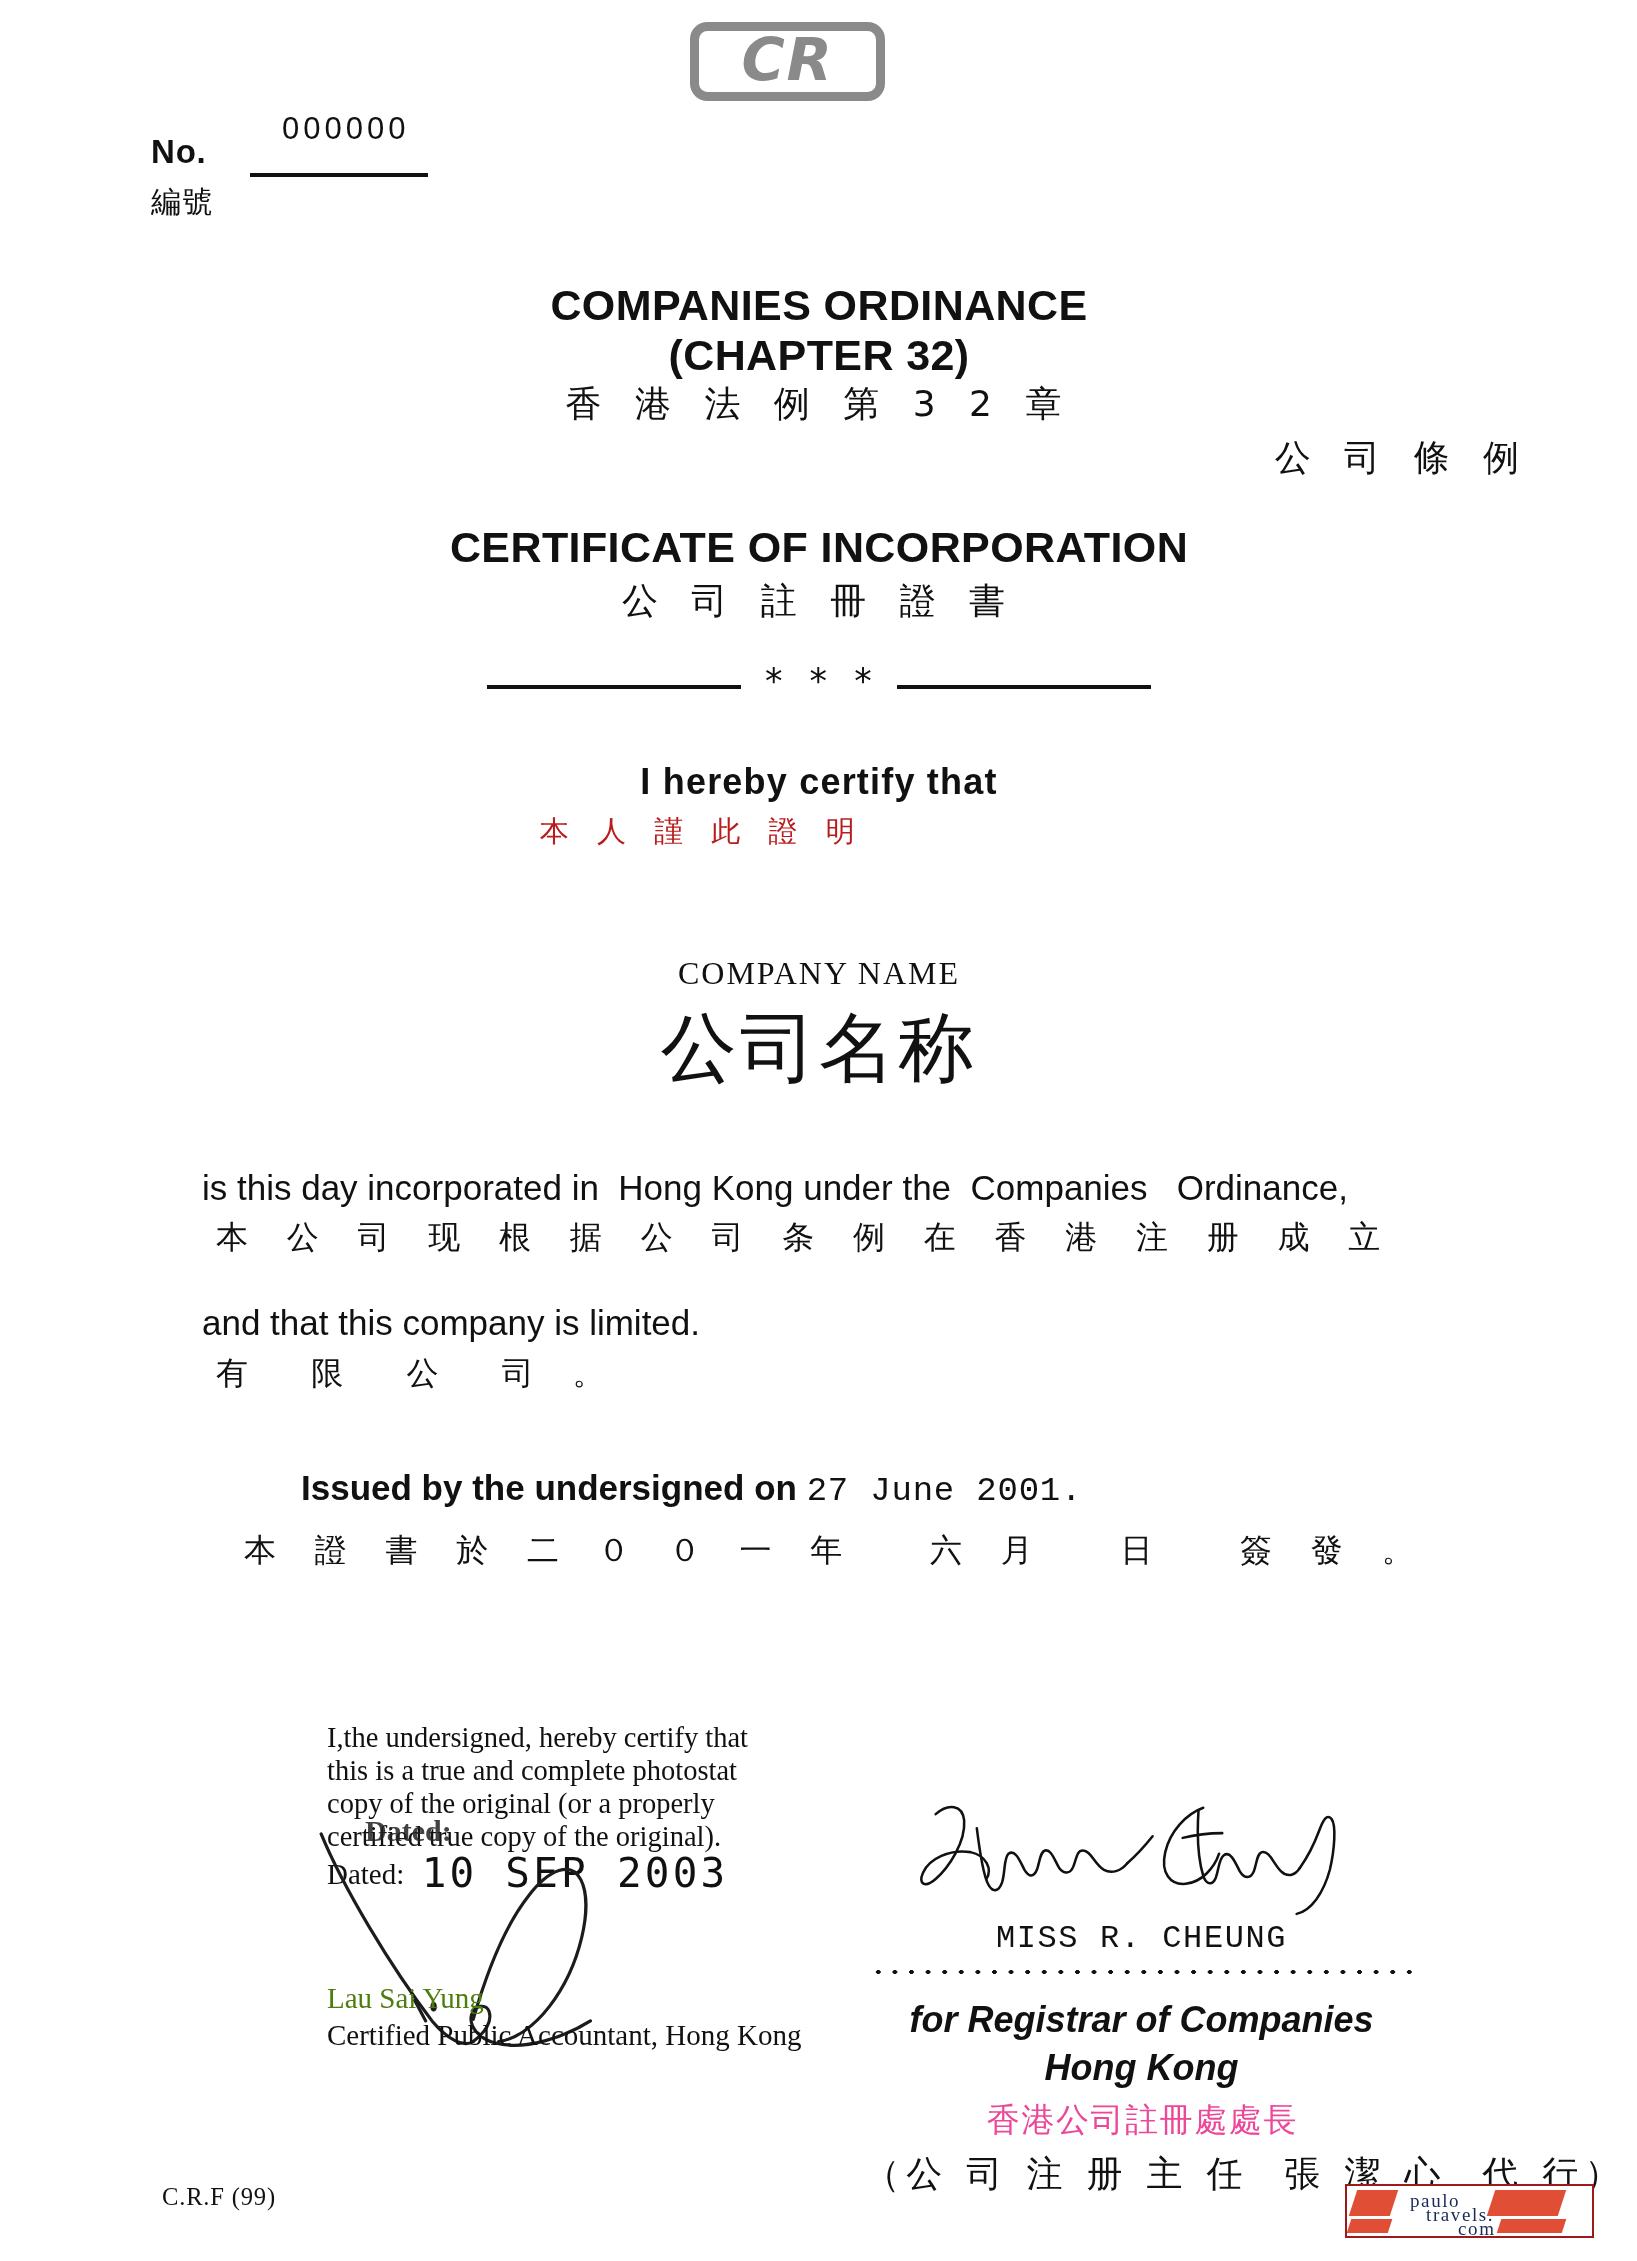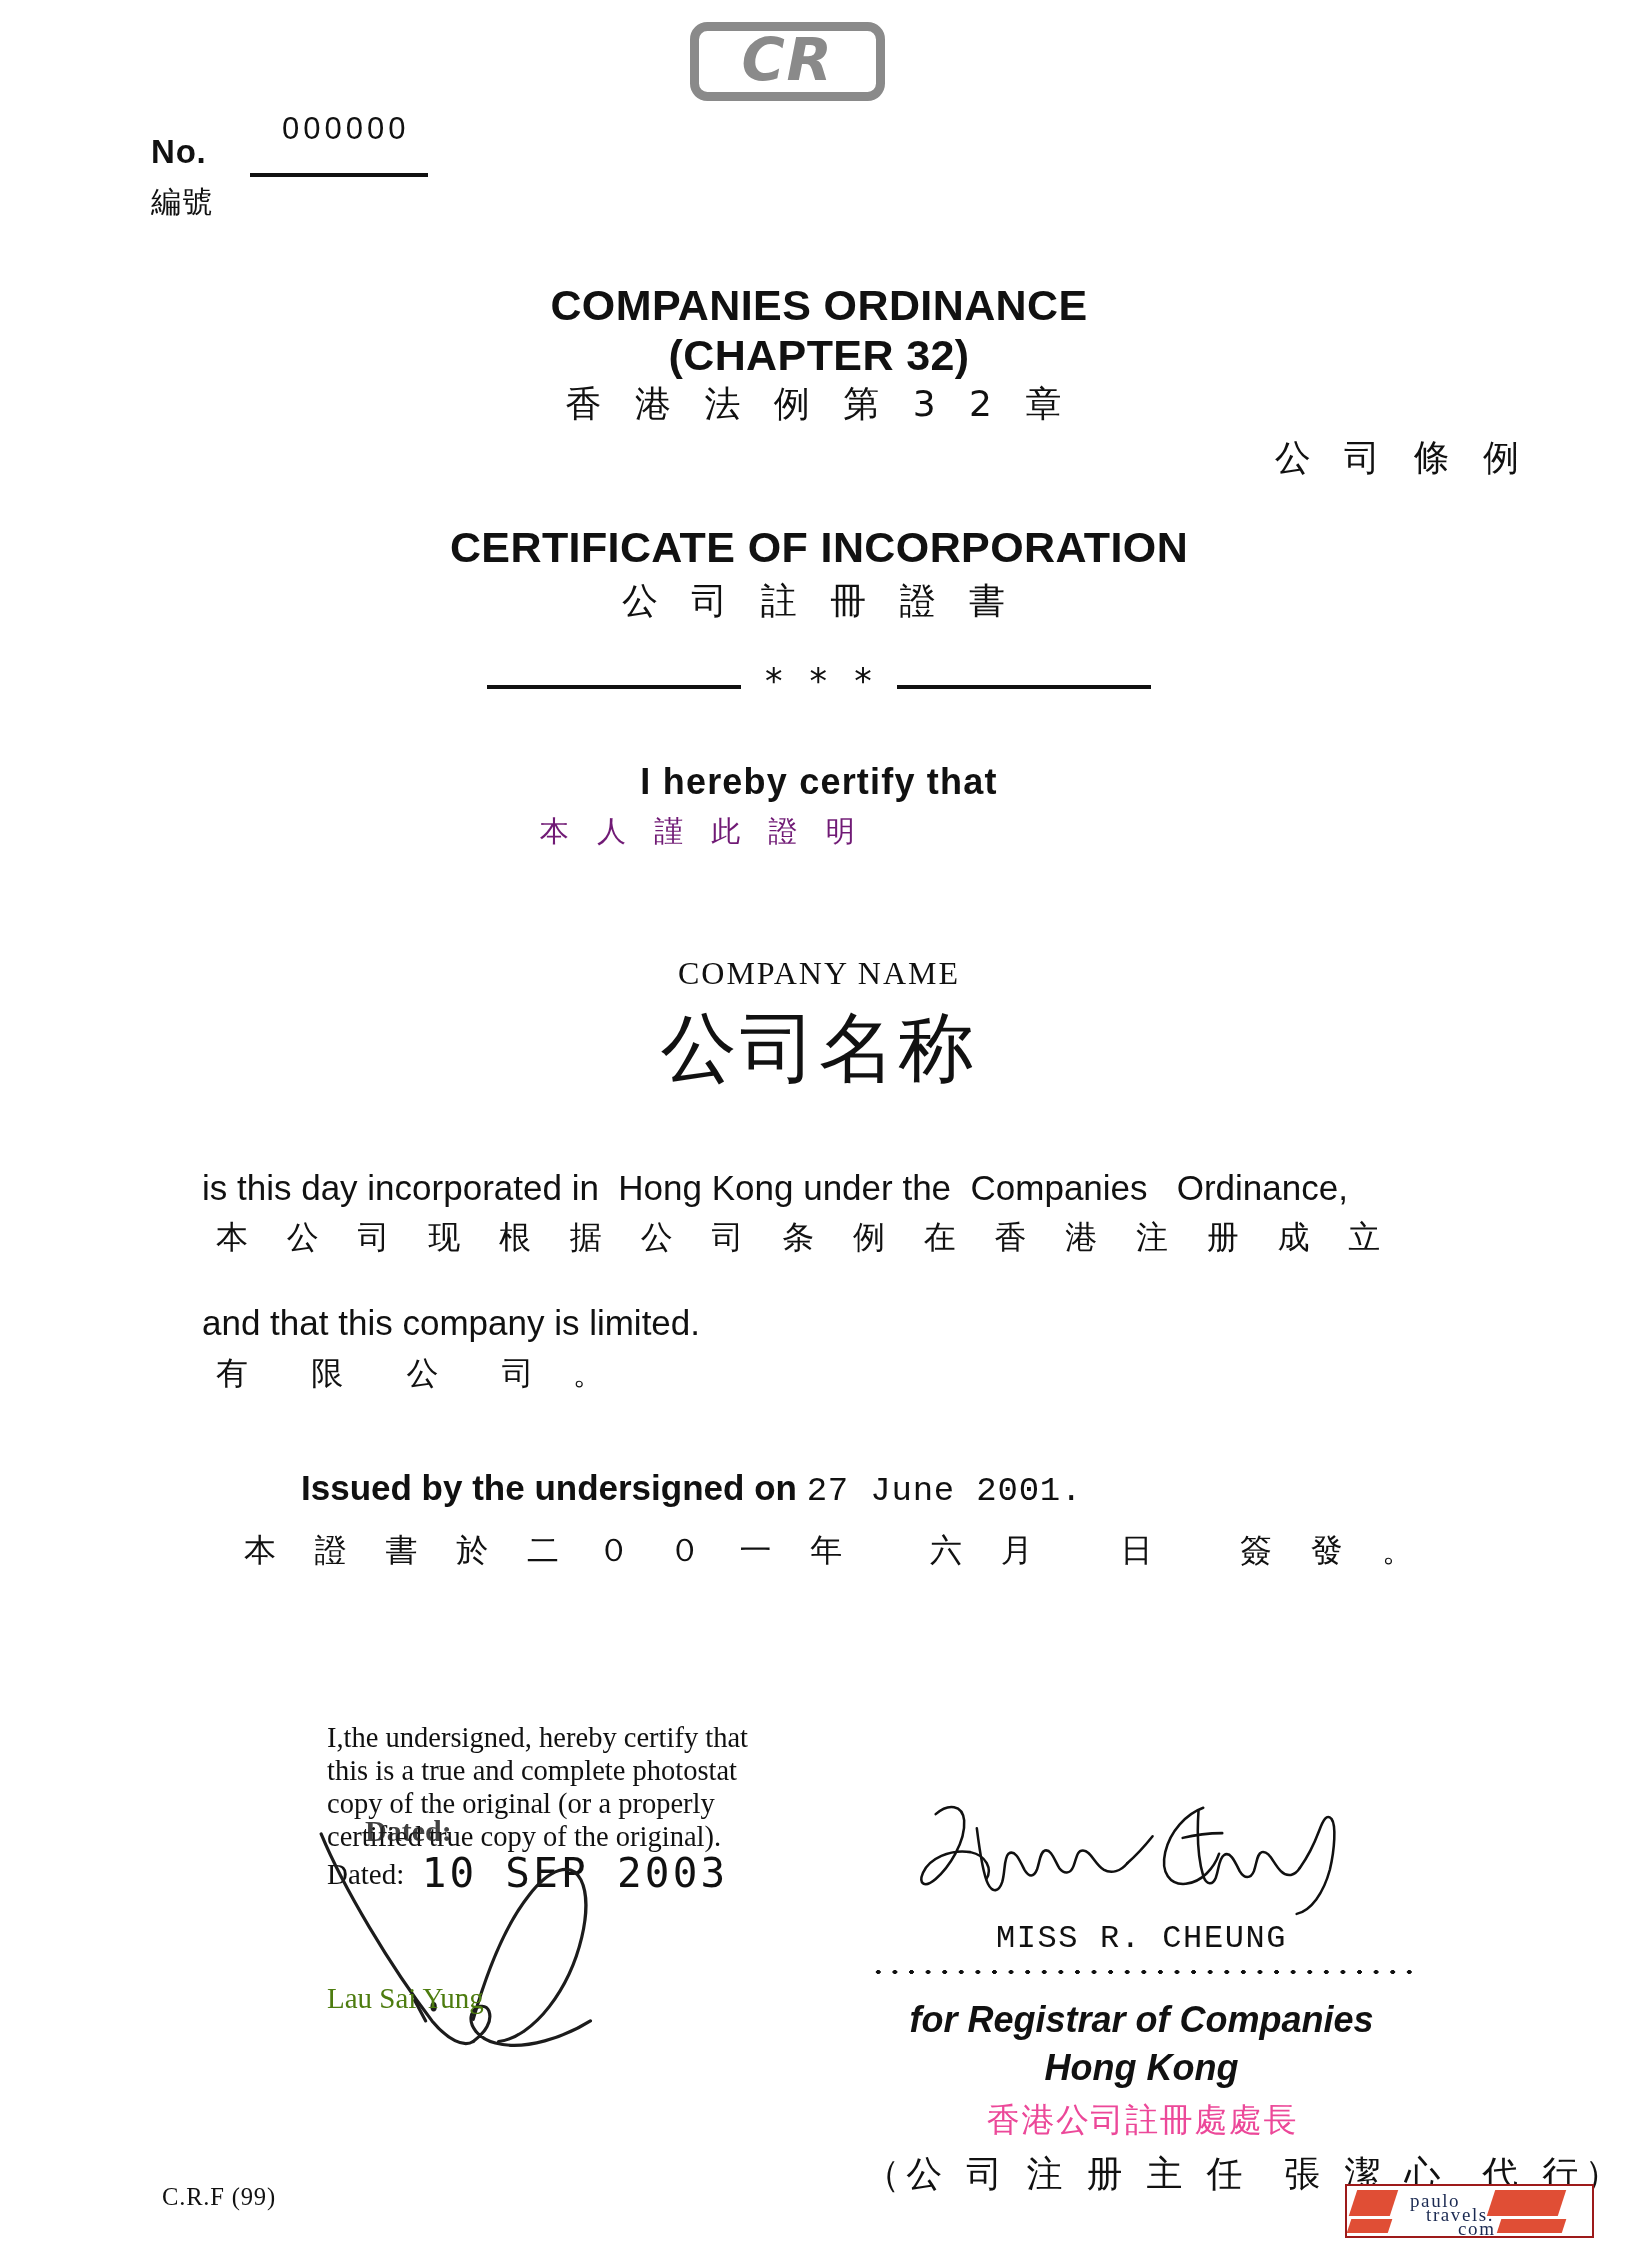--- a/index.html
+++ b/index.html
@@ -149,21 +149,21 @@
     font-weight: bold;
     font-size: 36px;
     letter-spacing: 1.2px;
     color: #111;
   }
   #hereby-cn {
     left: 0; top: 812px; width: 1404px;
     font-family: "DejaVu Sans", sans-serif;
     font-size: 29px;
     letter-spacing: 9.5px;
-    color: #701a75;
+    color: #b91c1c;
     text-align: center;
   }
 
   
   #coname-en {
     left: 0; top: 955px; width: 1638px;
     font-family: "Liberation Serif", serif;
     font-size: 32px;
     letter-spacing: 2px;
     color: #111;
@@ -466,20 +466,21 @@
       <g fill="none" stroke="#1c1c1c" stroke-width="4" stroke-linecap="round">
         <path d="M212 82 C 240 150, 300 250, 352 318 C 372 342, 392 352, 404 344"></path>
         <path d="M404 344 C 420 332, 428 318, 424 306 C 420 296, 406 298, 402 310 C 398 324, 410 340, 432 346 C 470 356, 520 338, 552 318"></path>
         <path d="M404 316 C 420 260, 444 198, 474 160 C 500 126, 528 116, 540 140 C 556 172, 540 248, 500 300 C 480 326, 456 342, 436 344"></path>
         <path d="M330 292 L 344 318"></path>
       </g>
       <ellipse cx="354" cy="300" rx="4" ry="6" fill="#1c1c1c"></ellipse>
     </svg>
 
     <span id="cpa-name">Lau Sai Yung</span>
+    <span id="cpa-role">Certified Public Accountant, Hong Kong</span>
   </div>
 
   <div class="abs" id="reg-block">
 
     <svg id="reg-signature" viewBox="0 0 600 170">
       <g fill="none" stroke="#111" stroke-width="3.2" stroke-linecap="round">
         <path d="M40 34 C 56 20, 74 22, 76 42 C 78 70, 56 102, 40 116 C 26 128, 18 122, 24 108 C 32 90, 58 78, 84 82 C 104 86, 112 104, 104 116"></path>
         <path d="M92 52 C 96 84, 100 110, 106 122 C 112 134, 120 132, 124 120 C 128 106, 126 90, 132 84 C 140 78, 146 92, 152 104 C 158 114, 164 114, 168 104 C 172 92, 172 82, 178 80 C 186 78, 190 92, 196 102 C 202 110, 210 110, 214 100 C 218 90, 218 80, 226 80 C 236 80, 240 96, 252 104 C 262 110, 274 106, 282 96"></path>
         <path d="M282 96 C 296 84, 306 72, 314 62"></path>
         <path d="M378 26 C 356 34, 336 56, 330 82 C 324 108, 336 124, 356 122 C 376 120, 392 102, 398 84"></path>

